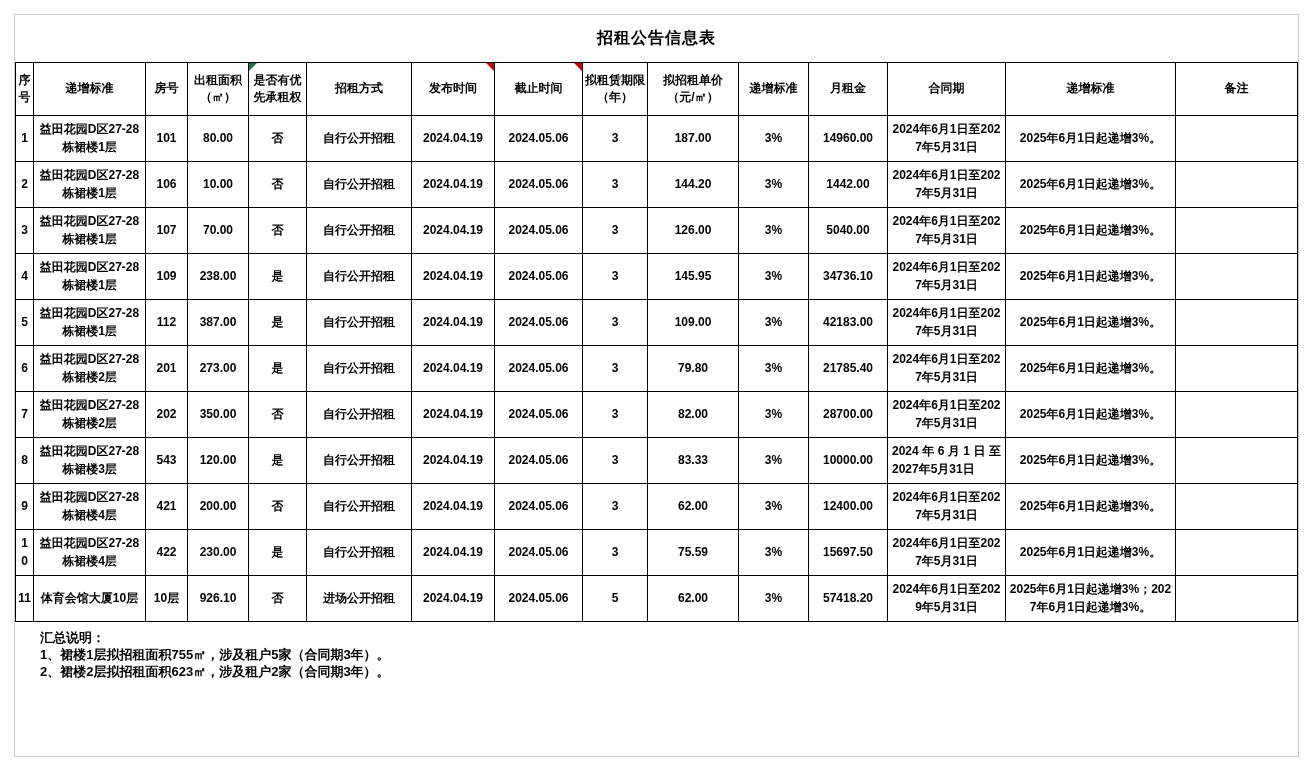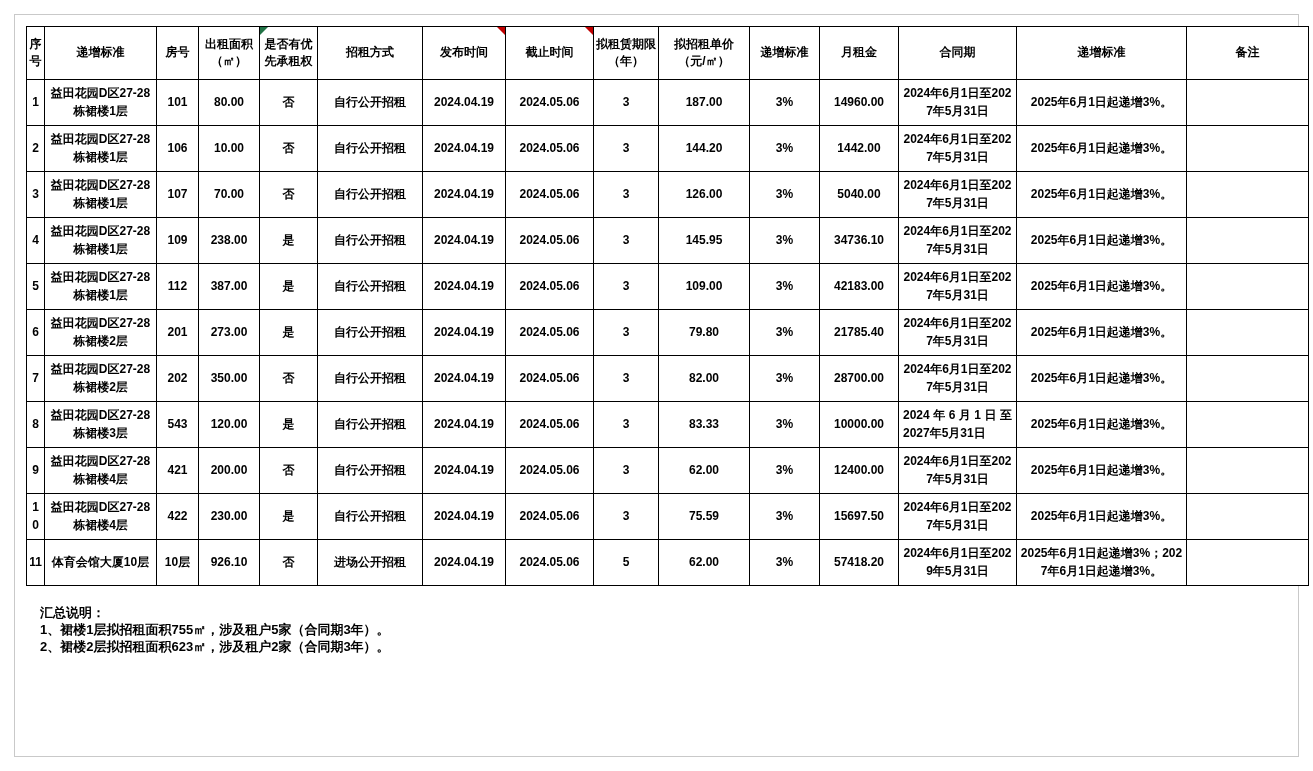--- a/index.html
+++ b/index.html
@@ -11,21 +11,21 @@
   .sheet{
     position:absolute;left:14px;top:14px;width:1285px;height:743px;
     border:1px solid #c9c9c9;background:#fff;box-sizing:border-box;
   }
   .title-row{
     height:47px;display:flex;align-items:center;justify-content:center;
     font-size:16px;font-weight:bold;letter-spacing:1px;
   }
   table.rental{
     border-collapse:collapse;table-layout:fixed;width:1282px;
-    margin:11px;border:1.5px solid #000;
+    margin:0;border:1.5px solid #000;
   }
   table.rental th, table.rental td{
     border:1.5px solid #000;
     font-size:12px;font-weight:bold;text-align:center;vertical-align:middle;
     padding:2px 2px;overflow:hidden;word-break:break-all;line-height:1.45;
     background:#fff;position:relative;
   }
   table.rental th{height:48px;}
   table.rental td{height:41px;}
   
@@ -43,20 +43,21 @@
   .summary{
     padding:7px 3px 0 3px;font-size:13px;font-weight:bold;line-height:17px;margin-left:22px;
   }
   .summary .line{white-space:nowrap;}
 </style>
 </head>
 <body>
 
 <div class="sheet">
 
+  <div class="title-row">招租公告信息表</div>
 
   <table class="rental">
     <colgroup>
       <col style="width:18px">
         <col style="width:112px">
         <col style="width:42px">
       <col style="width:61px">
         <col style="width:58px">
         <col style="width:105px">
       <col style="width:83px">

